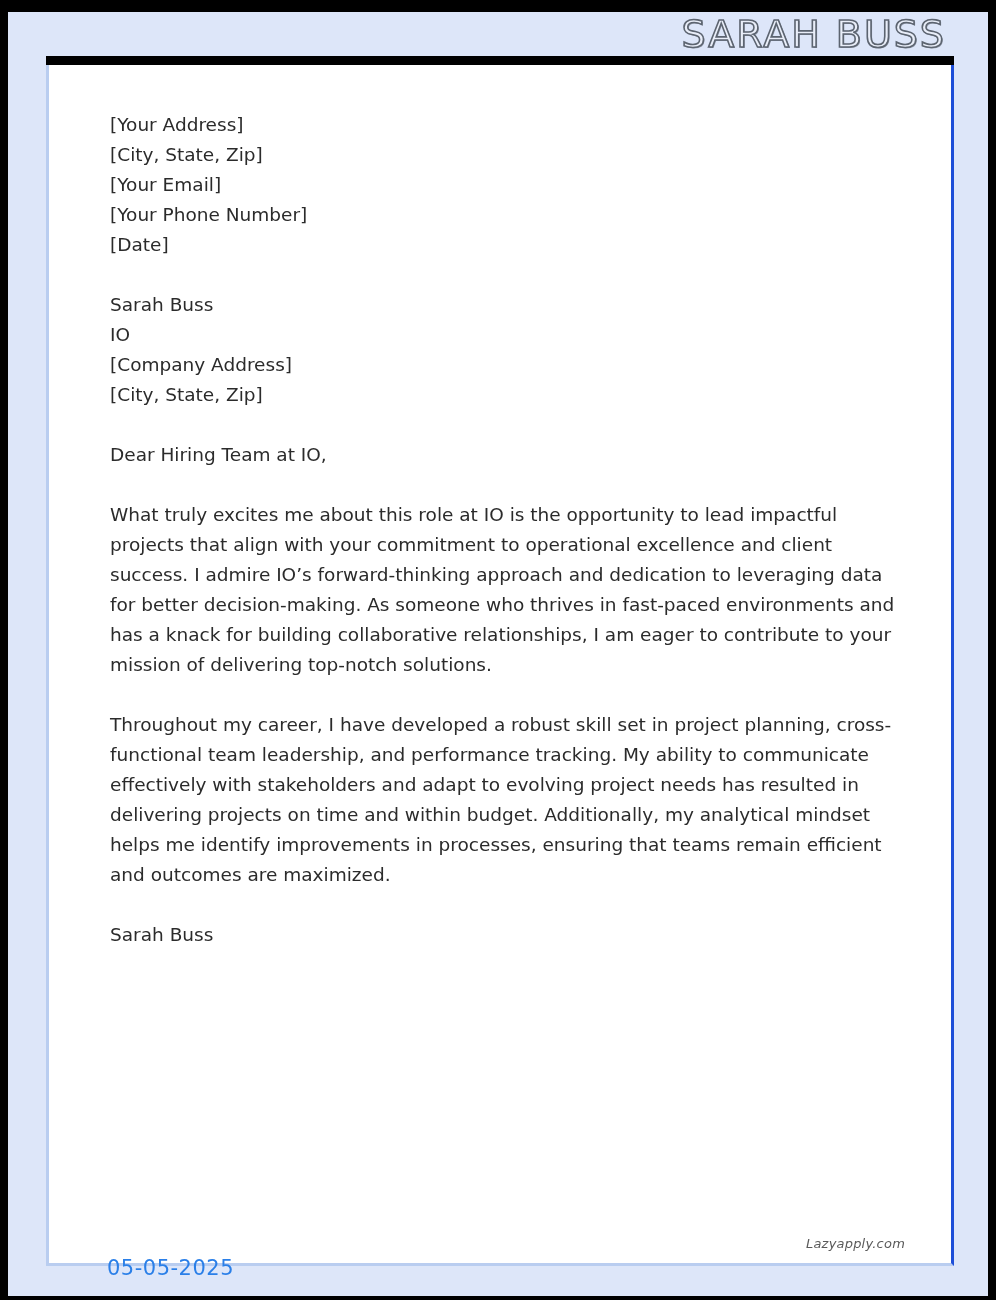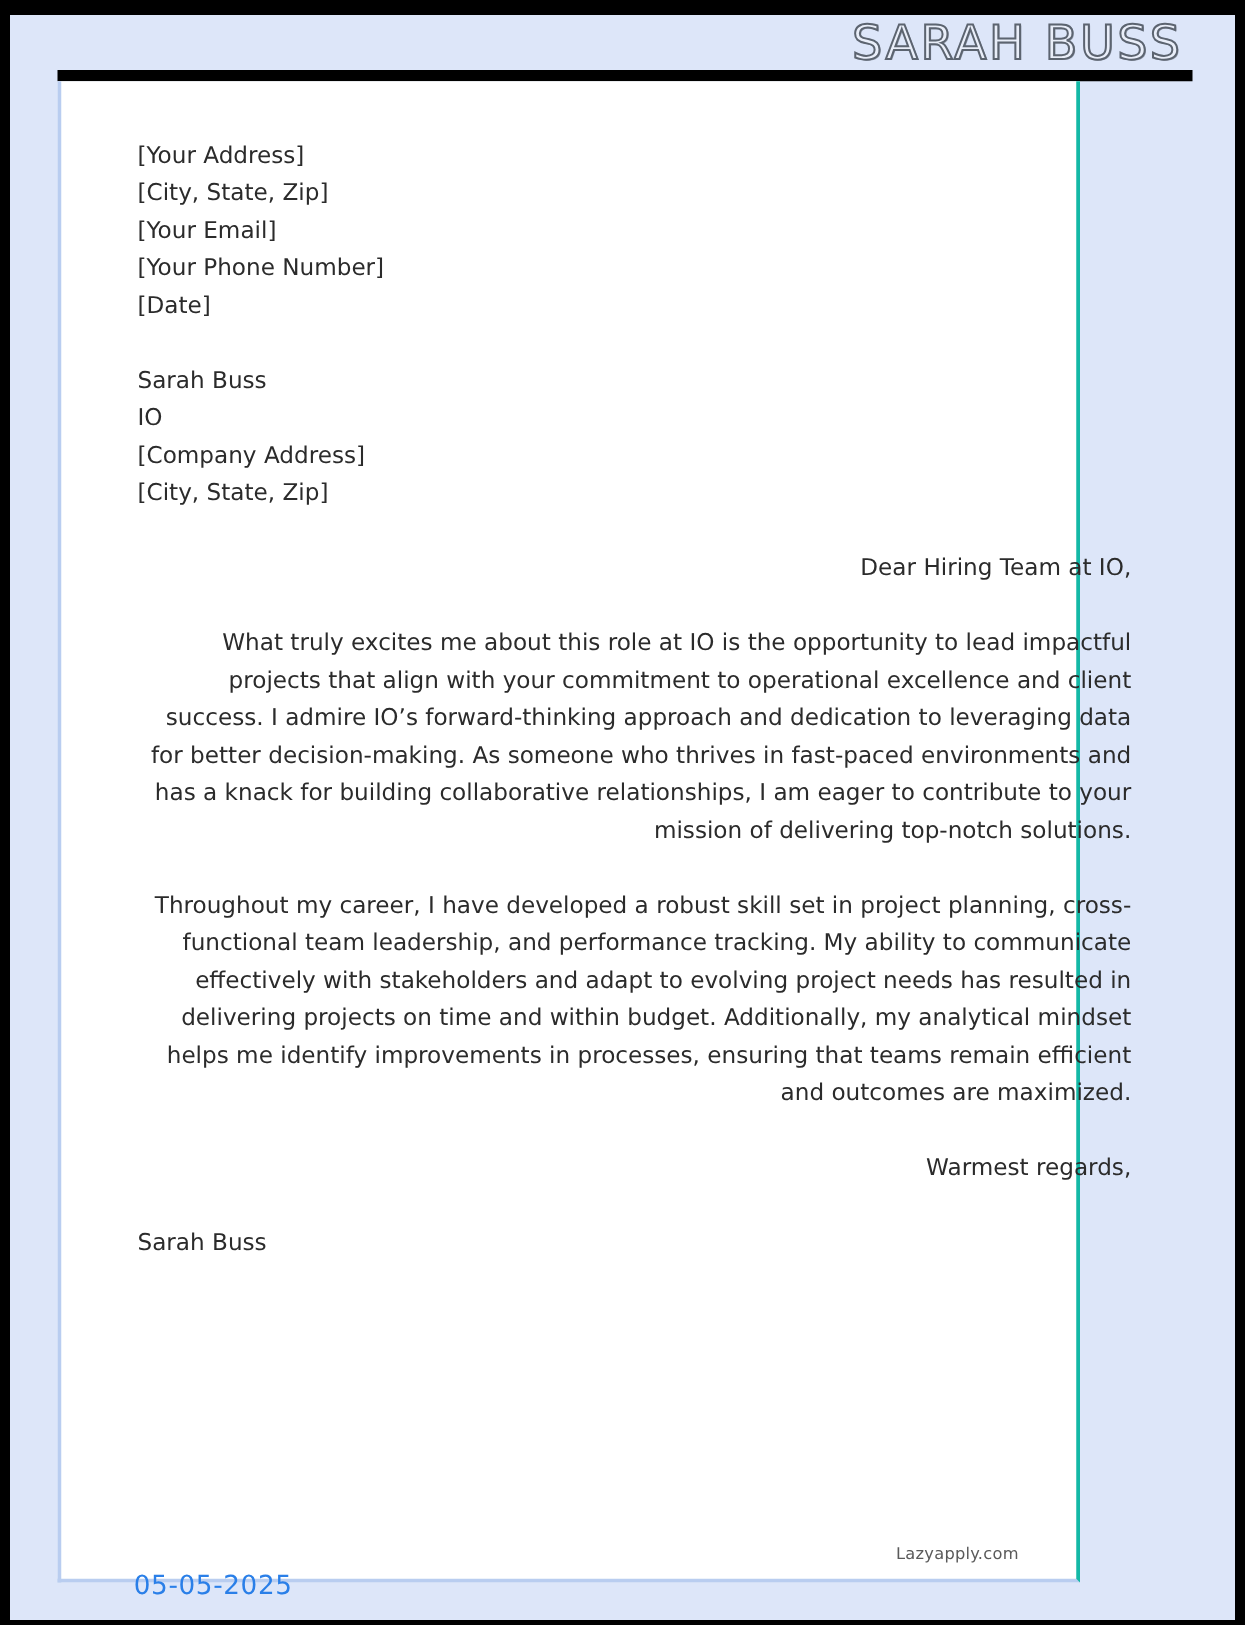--- a/index.html
+++ b/index.html
@@ -57,25 +57,25 @@
     width: 908px;
     height: 9px;
     background: #000000;
   }
 
   
   .page-sheet {
     position: absolute;
     left: 38px;
     top: 53px;
-    width: 818px;
+    width: 908px;
     height: 1201px;
     background: #ffffff;
     border-left: 3px solid #b9cdf0;
-    border-right: 3px solid #14b8a6;
+    border-right: 3px solid #1d4ed8;
     border-bottom: 3px solid #b9cdf0;
     box-sizing: border-box;
   }
 
   .letter-body {
     position: absolute;
     left: 61px;
     top: 45px;
     width: 795px;
     font-size: 18.5px;
@@ -84,33 +84,34 @@
   }
 
   .block {
     margin: 0 0 30px 0;
     white-space: pre-line;
   }
   .block:last-child { margin-bottom: 0; }
 
   .para {
     margin: 11px 0 30px 0;
-    text-align: right;
+    text-align: left;
   }
 
   .signoff-name { margin: 0; }
 
   
   .brand-mark {
     position: absolute;
     right: 46px;
     bottom: 12px;
     font-size: 13px;
     color: #5a5a5a;
     letter-spacing: 0.2px;
+    font-style: italic;
   }
 
   
   .overflow-date {
     position: absolute;
     left: 99px;
     top: 1246px;
     font-size: 21px;
     color: #2a7fe8;
     letter-spacing: 0.5px;
@@ -144,21 +145,20 @@
 [City, State, Zip]</div>
 
       <div class="para">Dear Hiring Team at IO,</div>
 
 
       <p class="para">What truly excites me about this role at IO is the opportunity to lead impactful projects that align with your commitment to operational excellence and client success. I admire IO’s forward-thinking approach and dedication to leveraging data for better decision-making. As someone who thrives in fast-paced environments and has a knack for building collaborative relationships, I am eager to contribute to your mission of delivering top-notch solutions.</p>
 
       <p class="para">Throughout my career, I have developed a robust skill set in project planning, cross-functional team leadership, and performance tracking. My ability to communicate effectively with stakeholders and adapt to evolving project needs has resulted in delivering projects on time and within budget. Additionally, my analytical mindset helps me identify improvements in processes, ensuring that teams remain efficient and outcomes are maximized.</p>
 
 
-      <div class="para">Warmest regards,</div>
 
       <div class="signoff-name">Sarah Buss</div>
 
     </div>
 
     <div class="brand-mark">Lazyapply.com</div>
 
   </div>
 
   <div class="overflow-date">05-05-2025</div>

